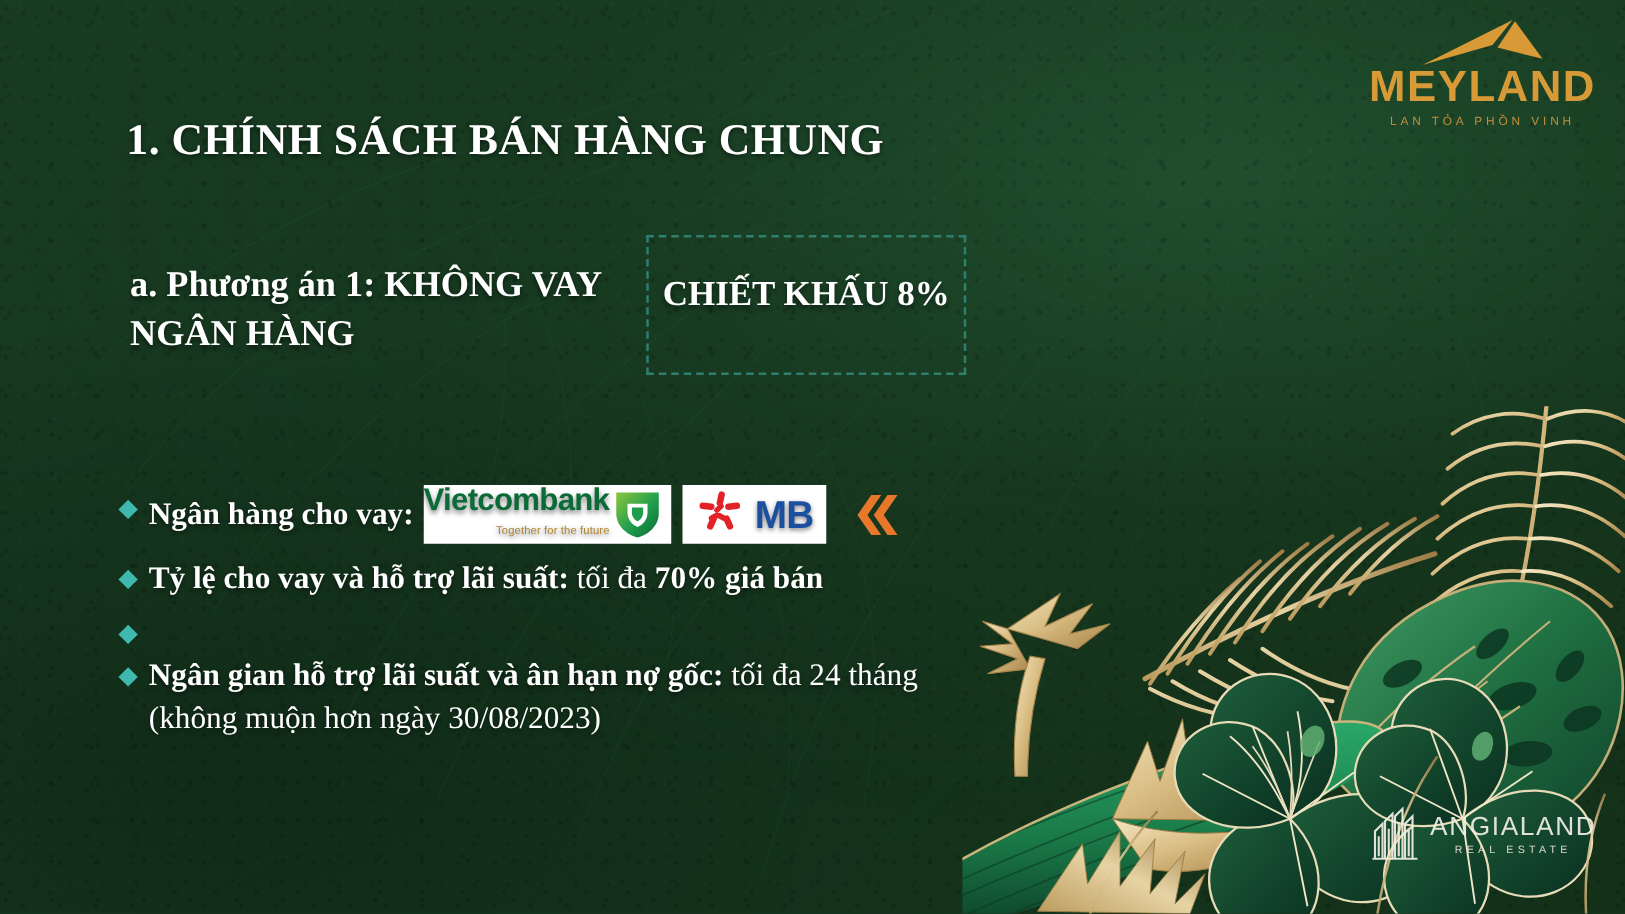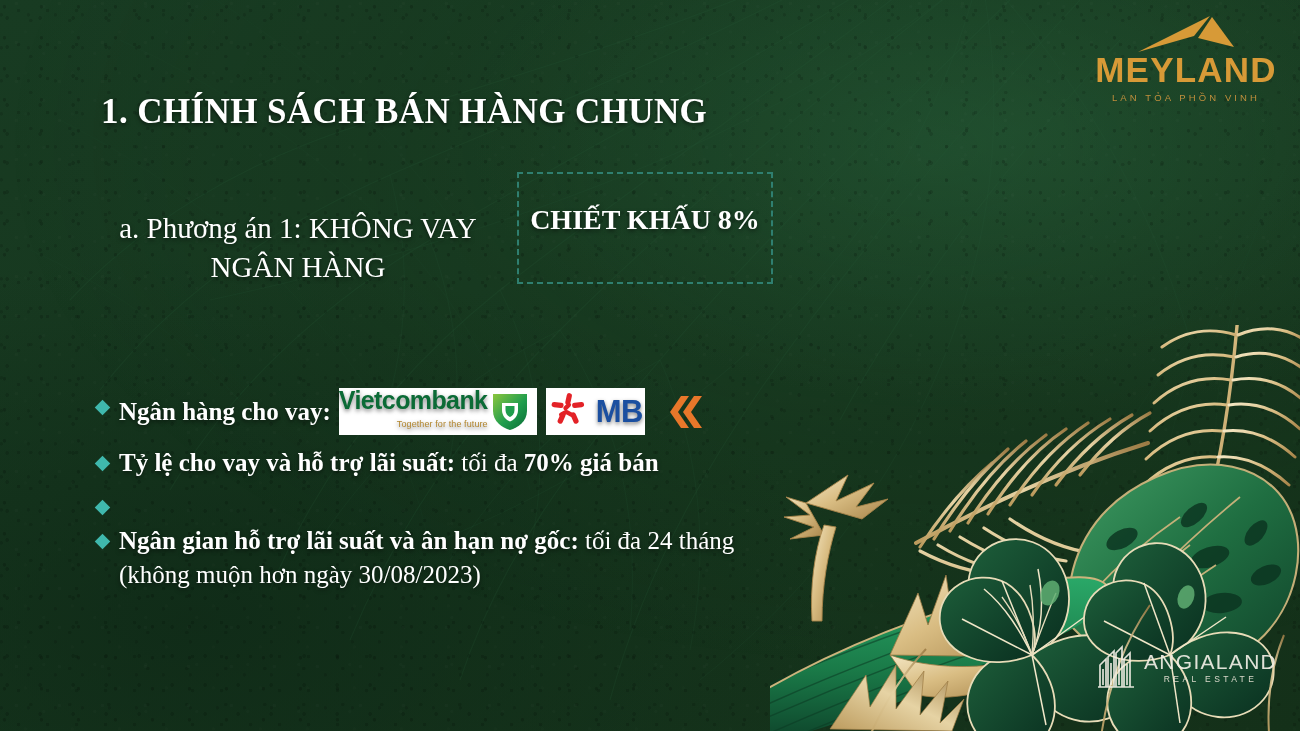--- a/index.html
+++ b/index.html
@@ -72,32 +72,31 @@
     position:absolute; left:101px; top:92px;
     font-size:35px; font-weight:700;
     color:#ffffff;
     letter-spacing:.4px;
     text-shadow:0 2px 4px rgba(0,0,0,.55);
     white-space:nowrap;
   }
 
   
   .sec-a {
-    position:absolute; left:88px; top:209px;
+    position:absolute; left:104px; top:209px;
     width:420px;
-    font-size:29px; font-weight:400;
+    font-size:29px; font-weight:700;
     color:#ffffff;
     line-height:1.35;
     text-shadow:0 2px 4px rgba(0,0,0,.5);
-    text-align:center;
   }
 
   
   .discount-box {
-    position:absolute; left:517px; top:172px;
+    position:absolute; left:517px; top:188px;
     width:256px; height:112px;
     border:2px dashed #2f7f70;
     display:flex; align-items:center; justify-content:center;
   }
   .discount-text {
     font-size:28px; font-weight:700; color:#ffffff;
     white-space:nowrap;
     text-shadow:0 2px 4px rgba(0,0,0,.5);
     transform:translateY(-8px);
   }
@@ -143,21 +142,21 @@
     font-weight:700; font-size:25px; color:#0b6b36;
     letter-spacing:-.6px; line-height:1;
   }
   .vcb-tag {
     position:absolute; left:58px; bottom:4px;
     font-family:"Liberation Sans", sans-serif;
     font-size:9px; color:#b3872f; letter-spacing:.1px;
   }
   .vcb-shield { position:absolute; right:7px; top:3px; }
   .mb {
-    width:99px; height:47px; background:#ffffff;
+    width:115px; height:47px; background:#ffffff;
     display:flex; align-items:center; justify-content:center;
     margin-left:9px; gap:8px;
   }
   .mb-word {
     font-family:"Liberation Sans", sans-serif;
     font-weight:700; font-size:31px; color:#1b4fa0;
     letter-spacing:-.5px; line-height:1;
   }
   .abbank {
     margin-left:16px;

